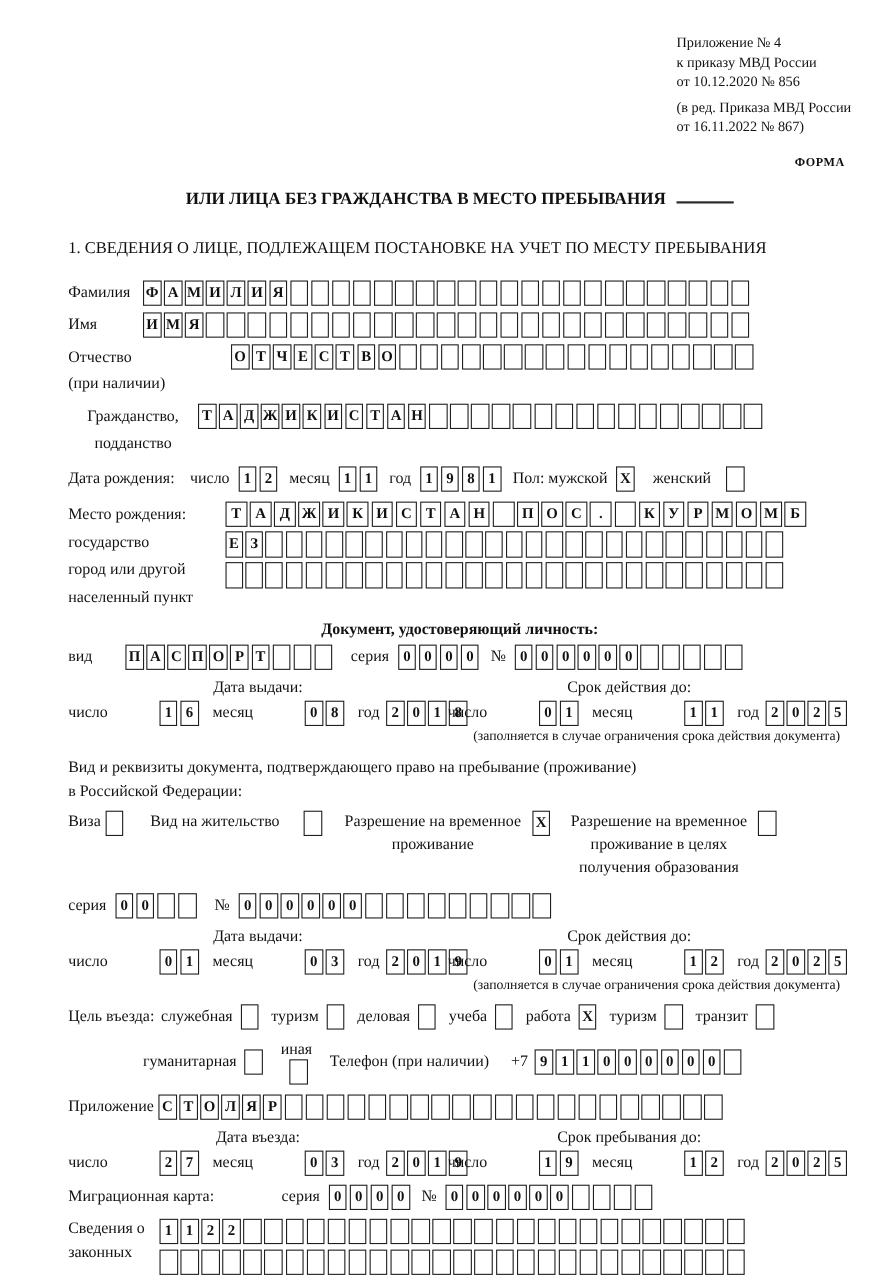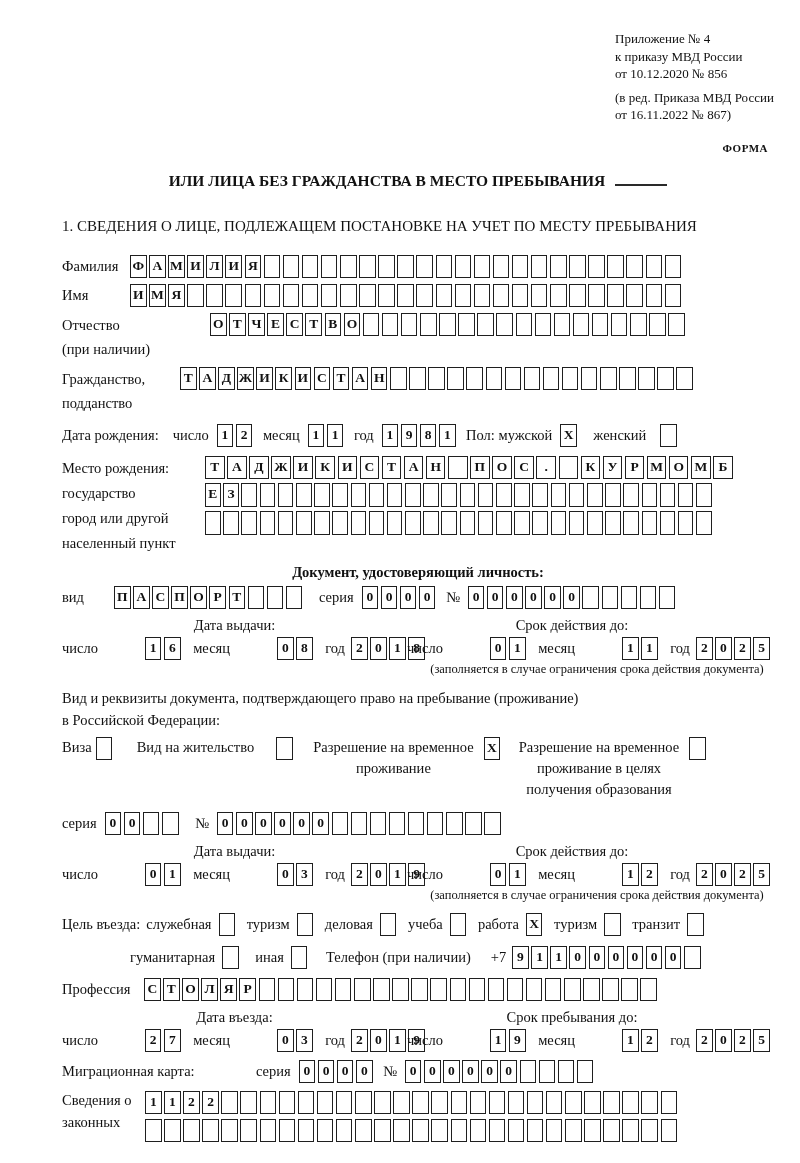--- a/index.html
+++ b/index.html
@@ -31,21 +31,21 @@
     vertical-align:middle; background:#fff;
   }
   .cell.wide { width:19.5px; }
   .cell.narrow { width:15.6px; height:24px; }
   .cells { white-space:nowrap; display:inline-block; }
 
   .frow { display:flex; align-items:flex-start; margin-top:6px; }
   .flabel { font-size:14.5px; line-height:23px; flex-shrink:0; }
   .flabel.two { line-height:24px; }
 
-  .w68 { width:68px; } .w118 { width:118px; } .w148 { width:148px; } .w143 { width:143px; }
+  .w68 { width:68px; } .w118 { width:118px;text-align:center; } .w148 { width:148px; } .w143 { width:143px; }
 
   .inline-row { display:flex; align-items:center; margin-top:9px; font-size:14.5px; }
   .inline-row .lbl { flex-shrink:0; }
 
   .center-bold { text-align:center; font-weight:bold; font-size:14.5px; margin-top:8px; }
 
   .date-heads { display:flex; font-size:14.5px; margin-top:8px; }
   .dh-left { width:345px; text-align:center; }
   .dh-right { width:330px; text-align:center; }
   .date-row { display:flex; align-items:center; font-size:14.5px; margin-top:3px; }
@@ -275,31 +275,31 @@
       <span>транзит</span>
       <span class="cells"><span class="cell"></span></span>
     </span>
   </div>
 
   <div class="purpose-row" style="margin-left:68px;">
     <span class="opt" style="margin-right:14px;">
       <span>гуманитарная</span>
       <span class="cells"><span class="cell"></span></span>
     </span>
-    <span class="opt" style="margin-right:16px;">
+    <span class="opt" style="margin-right:16px;flex-direction:column;">
       <span>иная</span>
       <span class="cells"><span class="cell"></span></span>
     </span>
     <span class="lbl">Телефон (при наличии)</span>
     <span class="lbl" style="margin:0 6px 0 20px;">+7</span>
     <span class="cells"><span class="cell">9</span><span class="cell">1</span><span class="cell">1</span><span class="cell">0</span><span class="cell">0</span><span class="cell">0</span><span class="cell">0</span><span class="cell">0</span><span class="cell">0</span><span class="cell"></span></span>
   </div>
 
   <div class="frow" style="margin-top:9px;">
-    <span class="flabel" style="width:82px;">Профессия</span>
+    <span class="flabel" style="width:82px;">Приложение</span>
     <span class="cells"><span class="cell">С</span><span class="cell">Т</span><span class="cell">О</span><span class="cell">Л</span><span class="cell">Я</span><span class="cell">Р</span><span class="cell"></span><span class="cell"></span><span class="cell"></span><span class="cell"></span><span class="cell"></span><span class="cell"></span><span class="cell"></span><span class="cell"></span><span class="cell"></span><span class="cell"></span><span class="cell"></span><span class="cell"></span><span class="cell"></span><span class="cell"></span><span class="cell"></span><span class="cell"></span><span class="cell"></span><span class="cell"></span><span class="cell"></span><span class="cell"></span><span class="cell"></span></span>
   </div>
 
   <div class="date-heads">
     <span class="dh-left">Дата въезда:</span>
     <span class="dh-right">Срок пребывания до:</span>
   </div>
   <div class="date-row">
     <span class="dr-left">
       <span class="lbl">число</span>

